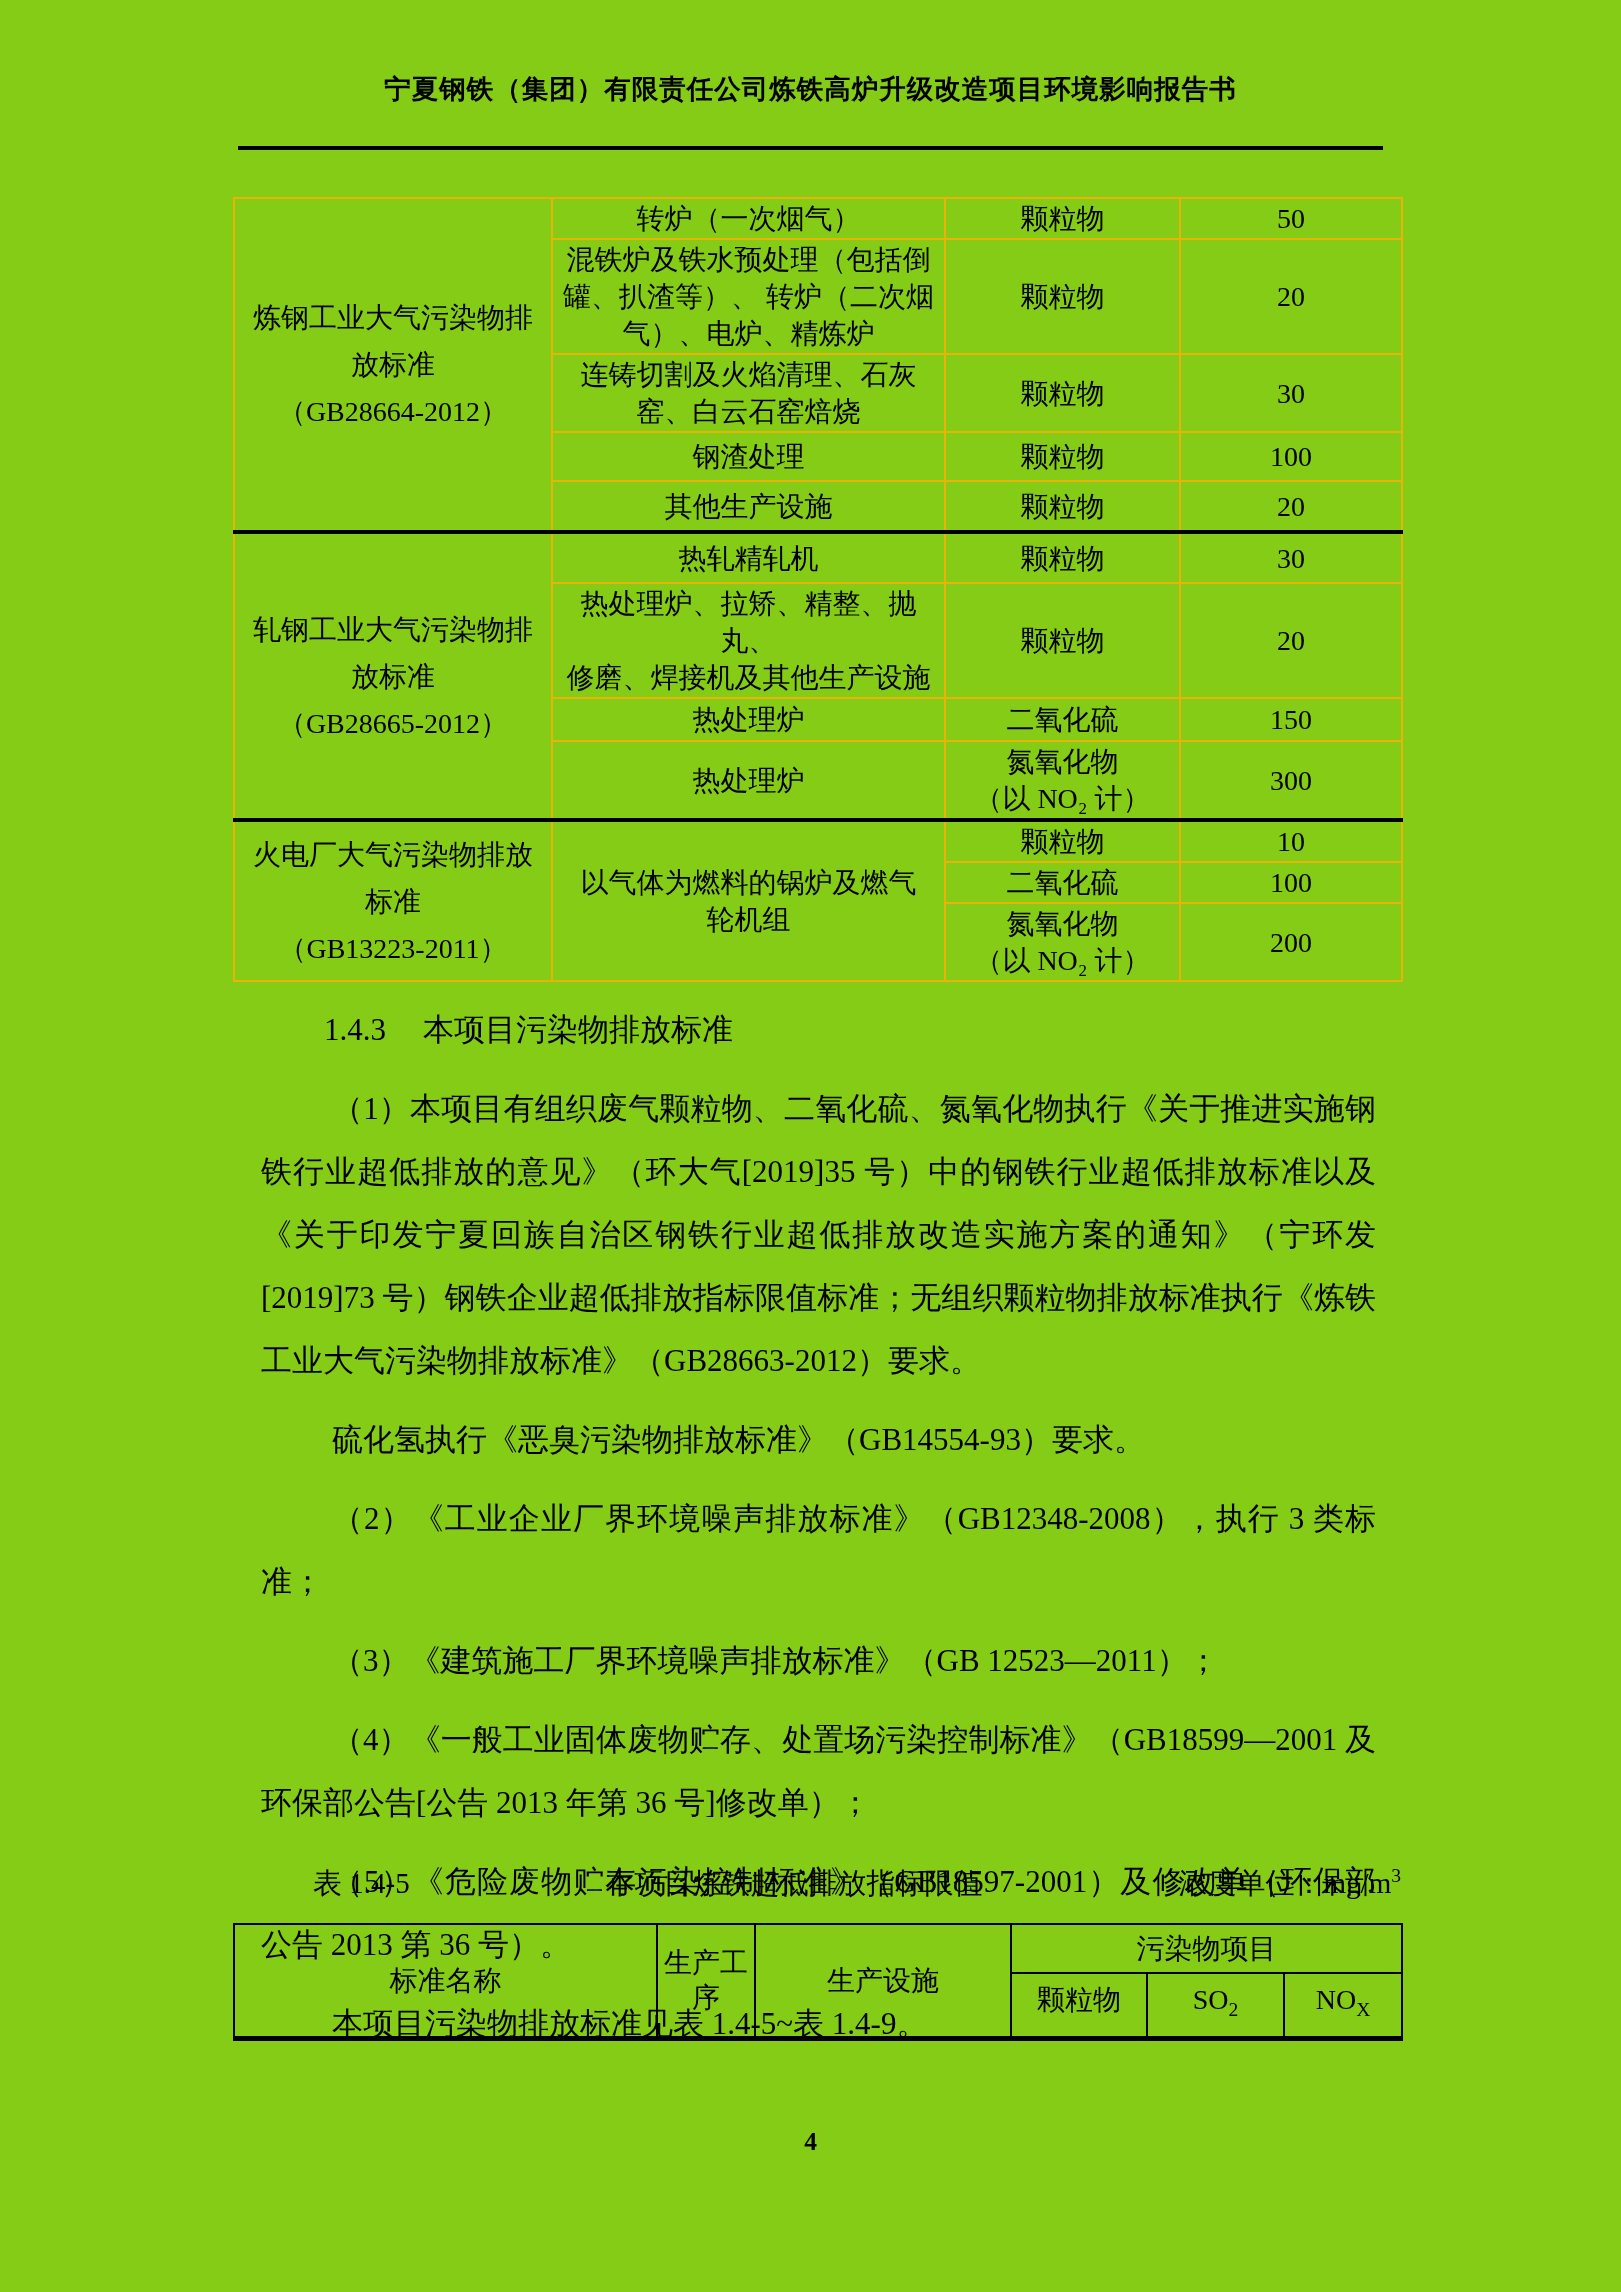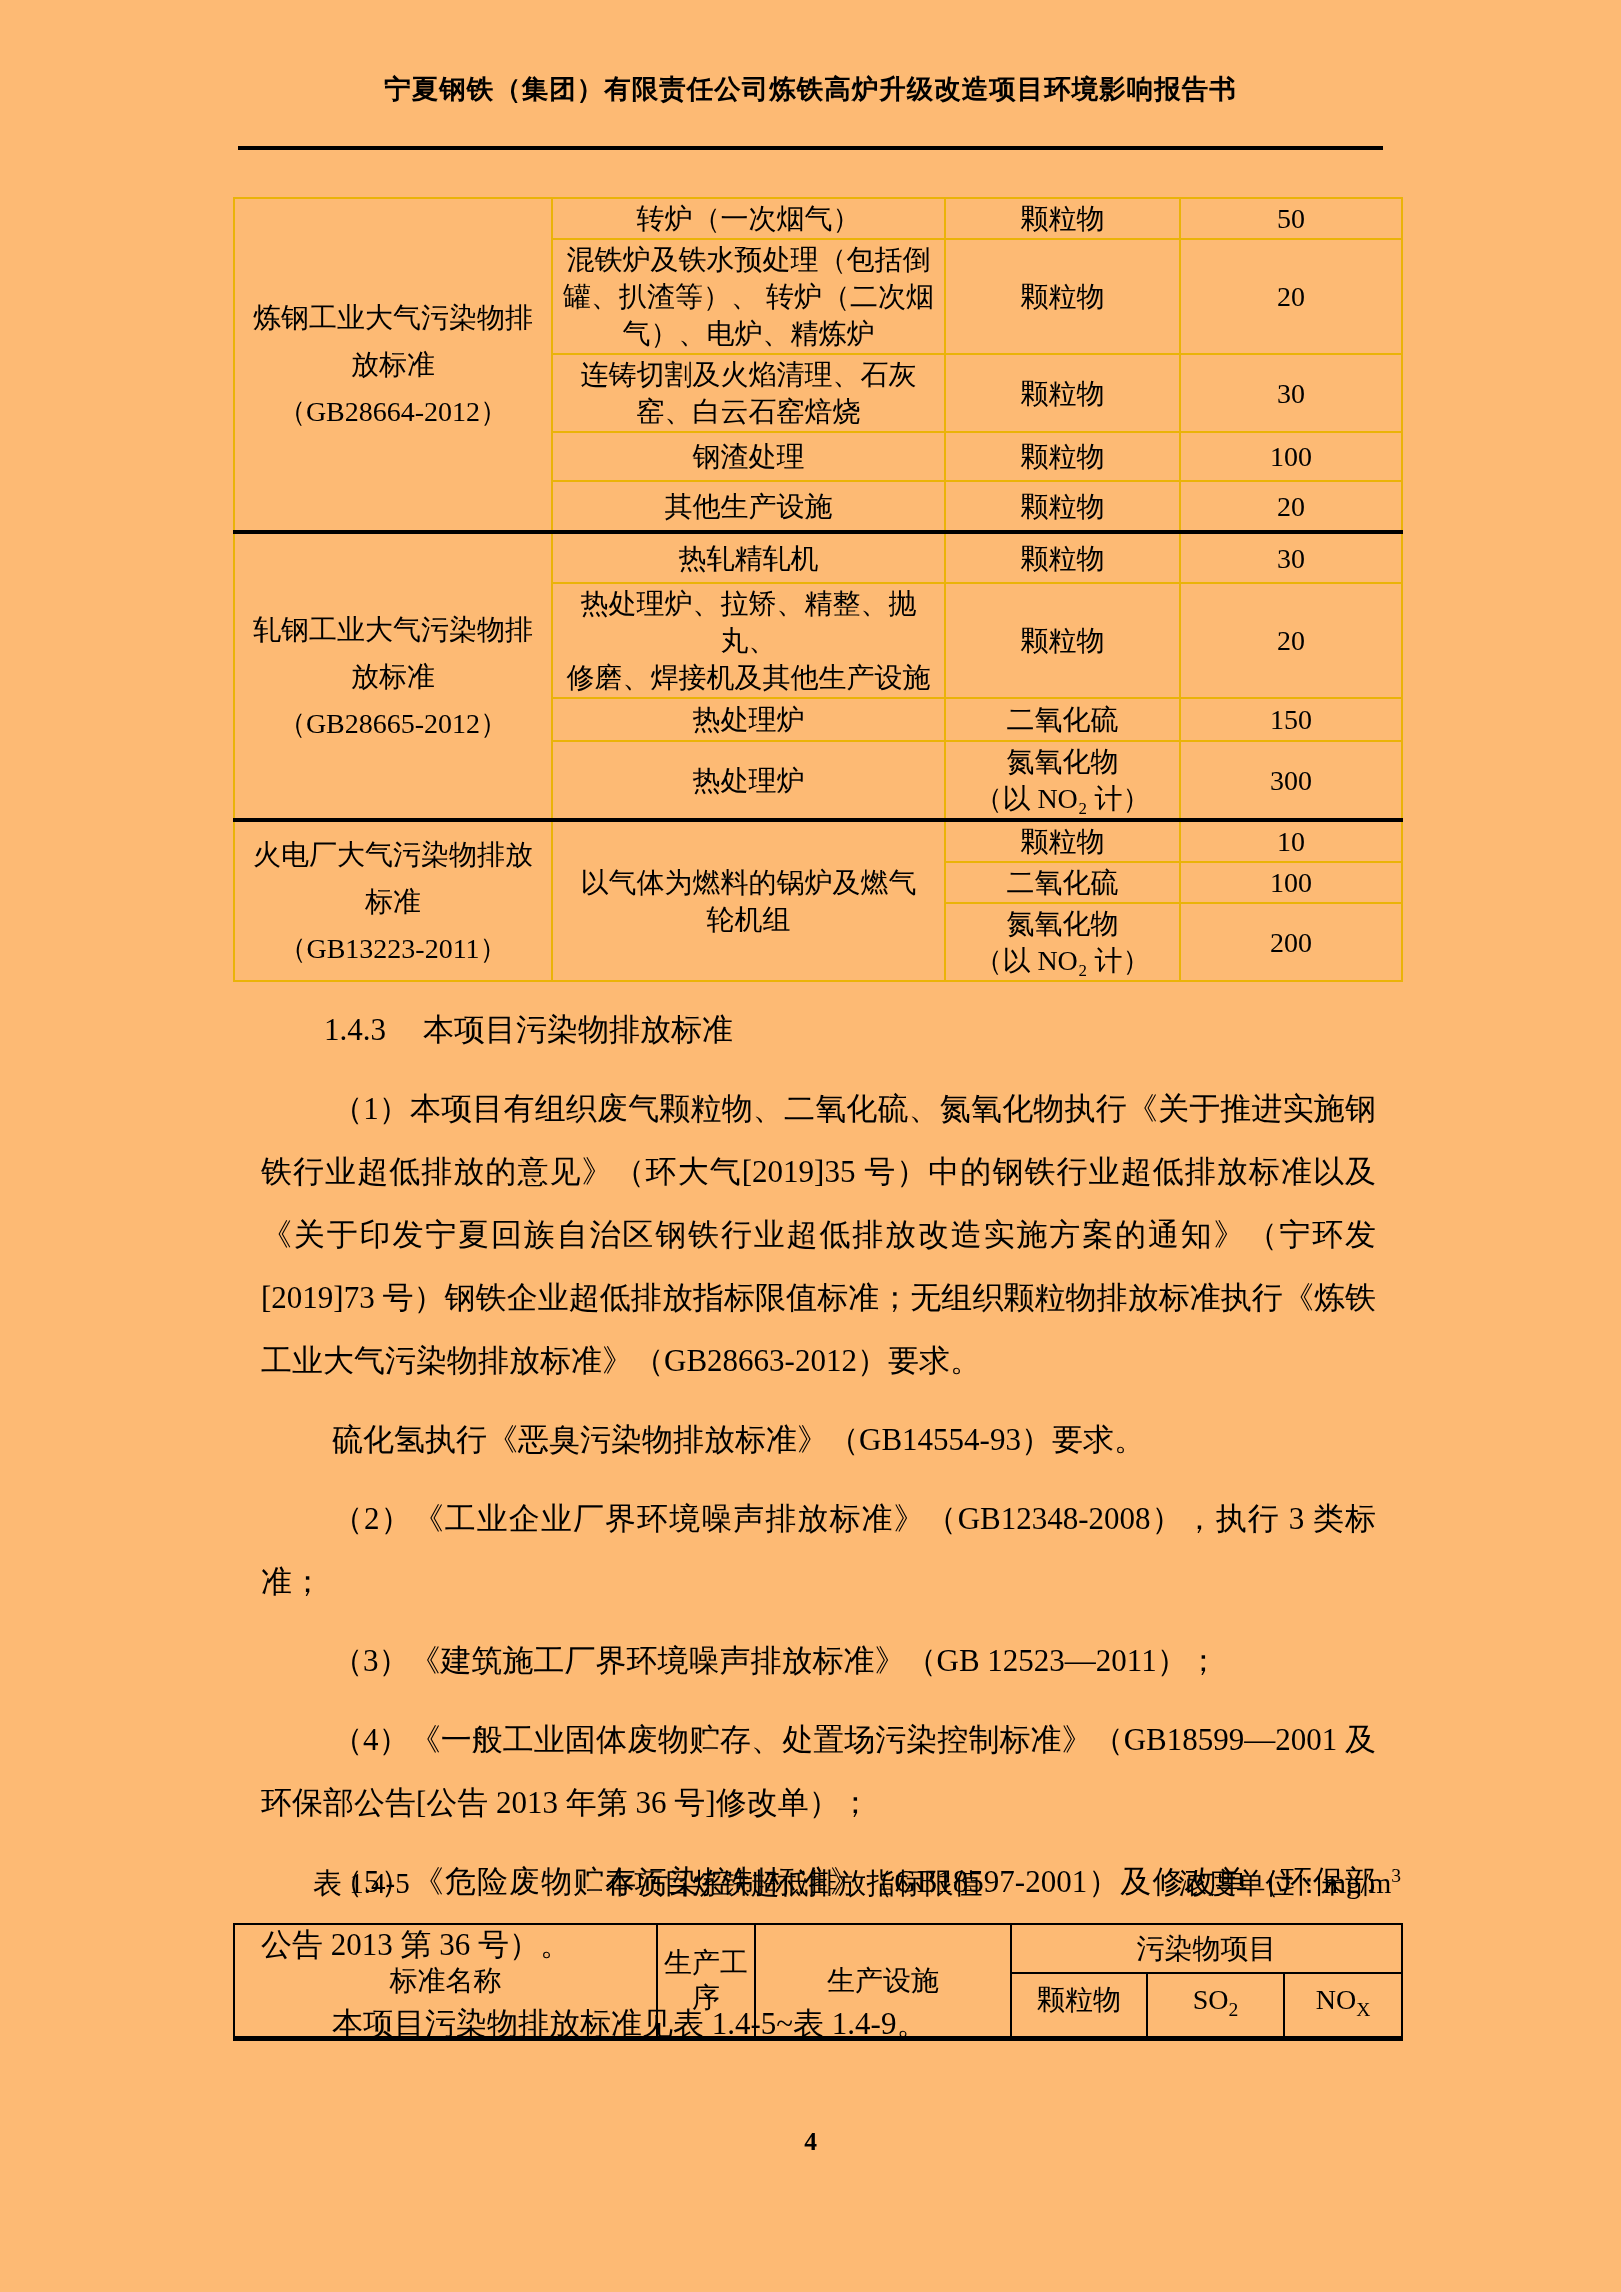--- a/index.html
+++ b/index.html
@@ -1,19 +1,19 @@
 <!DOCTYPE html>
 <html><head>
 <meta charset="utf-8">
 <style>
   html,body{margin:0;padding:0;background:#888;}
   .page{
     position:relative;
     width:1621px;height:2293px;
-    background:#fdba74;
+    background:#84cc16;
     font-family:"Liberation Serif","DejaVu Serif",serif;
     color:#000;
     overflow:hidden;
   }
   
   .doc-header-title{
     position:absolute;top:71px;left:0;width:100%;
     text-align:center;font-size:26.5px;font-weight:bold;
     letter-spacing:1px;
   }

